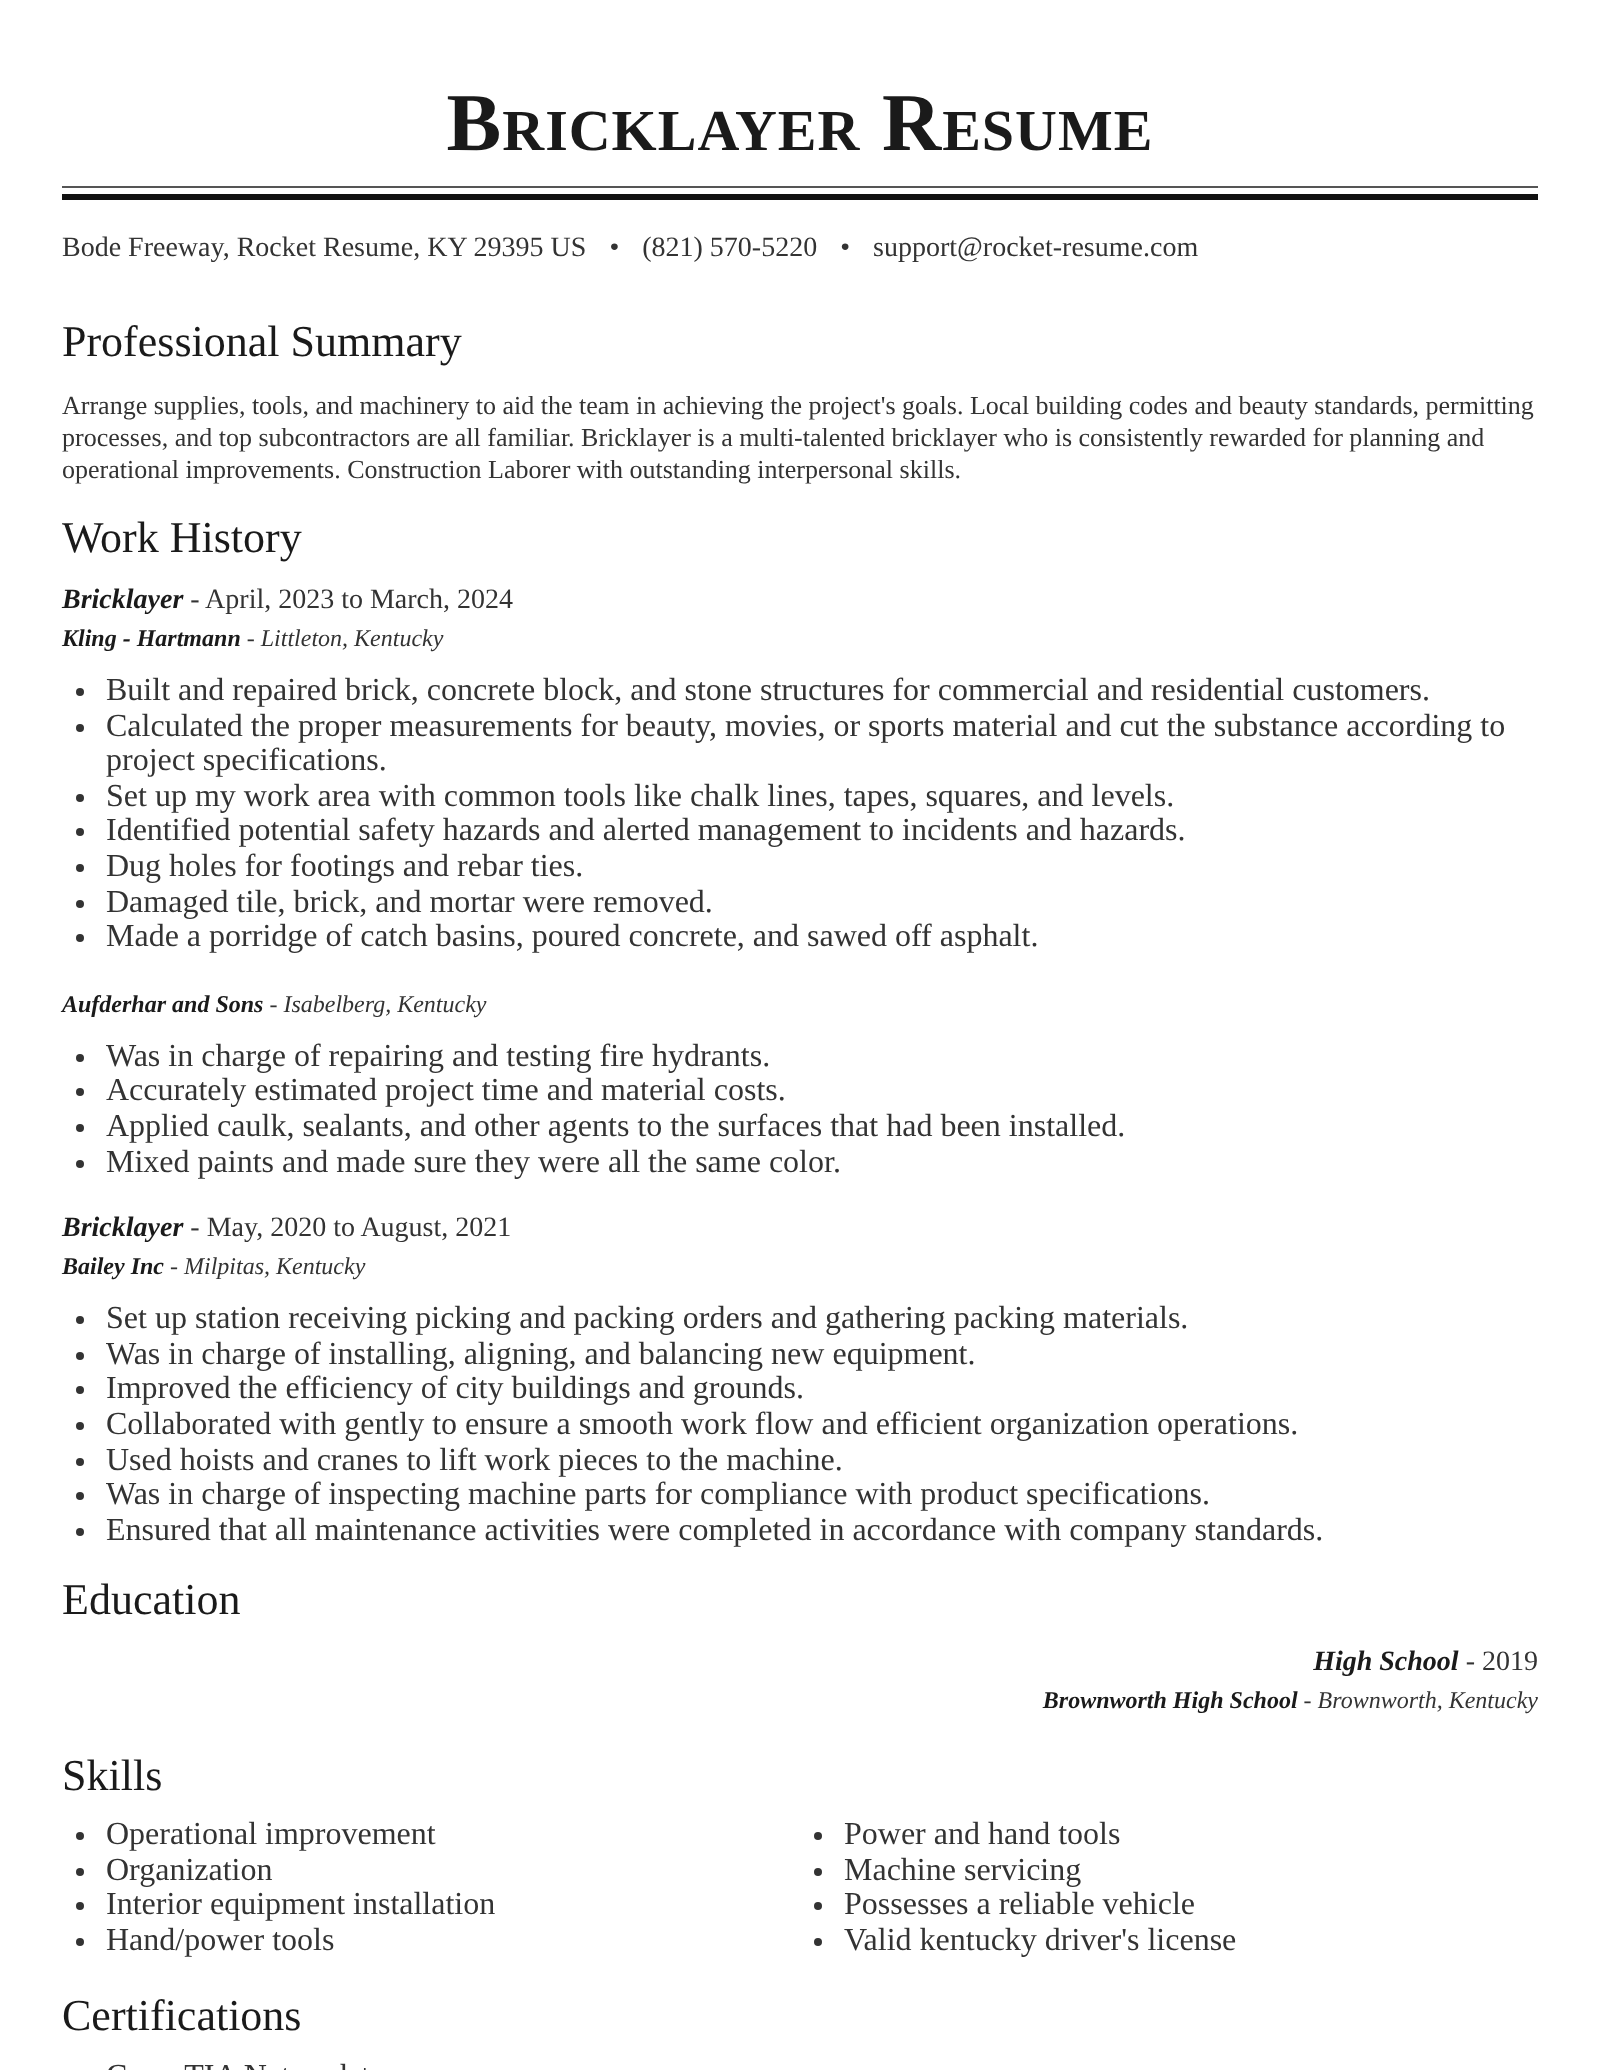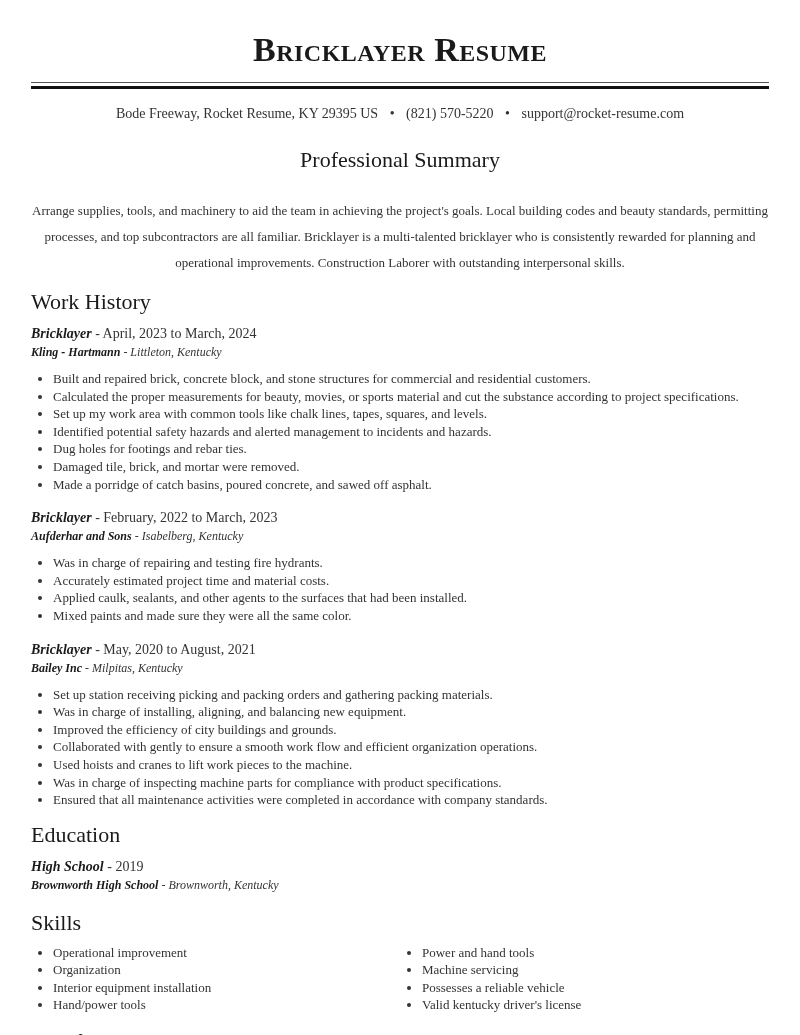--- a/index.html
+++ b/index.html
@@ -3,51 +3,51 @@
   <meta charset="utf-8">
   <style>
     html, body { margin: 0; padding: 0; background: #ffffff; }
     body {
       width: 800px; height: 1035px; overflow: hidden;
       font-family: "Liberation Serif", "DejaVu Serif", serif;
       color: #222222;
     }
     .page { position: relative; padding: 0 31px; }
     .title {
-      text-align: center; margin: 0; padding-top: 30px;
-      font-size: 34px; font-weight: bold; font-variant: small-caps;
+      text-align: center; margin: 0; padding-top: 41px;
+      font-size: 41px; font-weight: bold; font-variant: small-caps;
       letter-spacing: 0.5px; line-height: 40px; color: #1a1a1a;
     }
     .rule { margin-top: 12px; }
     .rule .thin { height: 1px; background: #555; }
     .rule .gap { height: 3px; }
     .rule .thick { height: 3px; background: #111; }
     .contact {
-      text-align: center; font-size: 14px; margin-top: 15px; line-height: 20px; color: #333;
+      text-align: left; font-size: 14px; margin-top: 15px; line-height: 20px; color: #333;
     }
     .contact .sep { margin: 0 8px; }
     h2 {
       font-weight: normal; font-size: 22px; margin: 0; line-height: 28px; color: #1a1a1a;
     }
     .section { margin-top: 22px; }
-    .section.first { margin-top: 22px; text-align: center; }
+    .section.first { margin-top: 22px; }
     .summary {
-      font-size: 13px; line-height: 26px; margin-top: 24px; color: #333;
+      font-size: 13px; line-height: 16px; margin-top: 10px; color: #333;
     }
     .job-head { font-size: 14px; line-height: 19px; color: #333; }
     .job-head b { color: #1a1a1a; font-style: italic; }
     .job-sub { font-size: 12px; line-height: 19px; font-style: italic; color: #333; }
     .job-sub b { color: #1a1a1a; }
     .job { margin-top: 8px; }
     .job + .job { margin-top: 15px; }
     ul { margin: 8px 0 0 0; padding-left: 22px; }
-    li { font-size: 13px; line-height: 17.6px; color: #333; }
+    li { font-size: 16px; line-height: 17.6px; color: #333; }
     .skills { display: flex; margin-top: 7px; }
     .skills ul { margin: 0; width: 364px; }
-    .edu { margin-top: 8px; }
+    .edu { margin-top: 8px; text-align: right; }
   </style>
 </head>
 <body>
 
 <div class="page">
   <h1 class="title">Bricklayer Resume</h1>
   <div class="rule">
     <div class="thin"></div>
       <div class="gap"></div>
       <div class="thick"></div>
@@ -76,21 +76,20 @@
         <li>Calculated the proper measurements for beauty, movies, or sports material and cut the substance according to project specifications.</li>
         <li>Set up my work area with common tools like chalk lines, tapes, squares, and levels.</li>
         <li>Identified potential safety hazards and alerted management to incidents and hazards.</li>
         <li>Dug holes for footings and rebar ties.</li>
         <li>Damaged tile, brick, and mortar were removed.</li>
         <li>Made a porridge of catch basins, poured concrete, and sawed off asphalt.</li>
       </ul>
     </div>
 
     <div class="job">
-      <div class="job-head"><b>Bricklayer</b><span> - February, 2022 to March, 2023</span></div>
       <div class="job-sub"><b>Aufderhar and Sons</b><span> - Isabelberg, Kentucky</span></div>
       <ul>
         <li>Was in charge of repairing and testing fire hydrants.</li>
         <li>Accurately estimated project time and material costs.</li>
         <li>Applied caulk, sealants, and other agents to the surfaces that had been installed.</li>
         <li>Mixed paints and made sure they were all the same color.</li>
       </ul>
     </div>
 
     <div class="job">

